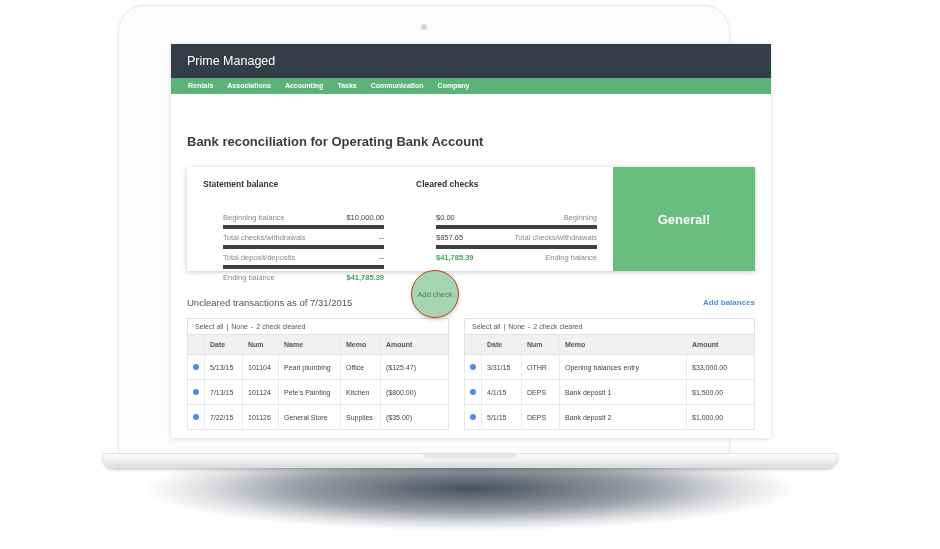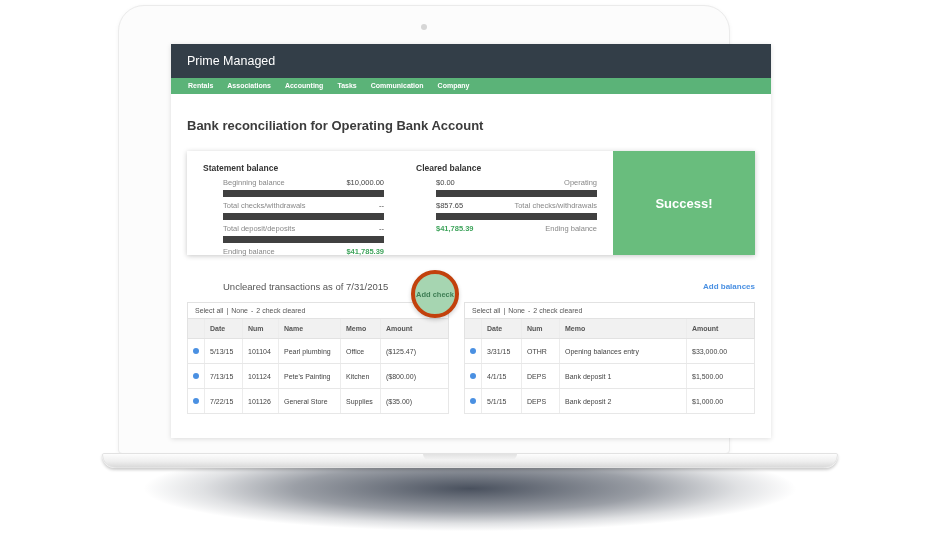--- a/index.html
+++ b/index.html
@@ -35,42 +35,42 @@
   .app { position:absolute; left:52px; top:38px; width:600px; height:394px;
     background:#fff; box-shadow:0 1px 5px rgba(0,0,0,0.13); overflow:hidden;
     font-size:8px; color:#444; }
   .app-header { height:34px; background:#333e48; color:#fff; display:flex;
     align-items:center; padding:0 16px; font-size:12.5px; }
   .app-nav { height:16px; background:#5bb378; display:flex; align-items:center; padding:0 10px; }
   .nav-item { color:#fff; font-weight:bold; font-size:7px; line-height:16px;
     padding:0 7px; cursor:pointer; white-space:nowrap; }
 
   .content { padding:0 16px; position:relative; }
-  .page-title { margin-top:24px; font-size:13px; font-weight:bold; color:#3c3c3c; }
+  .page-title { margin-top:40px; font-size:13px; font-weight:bold; color:#3c3c3c; }
 
   .balance-panel { margin-top:18px; display:flex; height:104px; background:#fff;
     box-shadow:0 1px 5px rgba(0,0,0,0.22); }
   .balance-col { flex:1; padding:12px 16px 8px; }
-  .balance-col h2 { font-size:8.5px; font-weight:bold; color:#333; margin-bottom:1px; }
+  .balance-col h2 { font-size:8.5px; font-weight:bold; color:#333; margin-bottom:20px; }
   .balance-row { display:flex; justify-content:space-between; padding:3.5px 0;
     font-size:7.5px; color:#888;margin-left:20px; }
-  .balance-row + .balance-row { border-top:7px solid #404040;align-items:center; }
+  .balance-row + .balance-row { border-top:4px solid #404040;align-items:center; }
   .balance-row .val { color:#444; text-align:right; }
   .balance-row .val-left { color:#444; }
   .balance-row.ending .val, .balance-row.ending .val-left { color:#3fa45c; font-weight:bold; }
   .success-box { width:142px; background:#69bd7d; color:#fff; display:flex;
     align-items:center; justify-content:center; font-size:13px; font-weight:bold; }
 
   .uncleared-row { margin-top:26px; display:flex; justify-content:space-between; align-items:center; }
-  .uncleared-heading { font-size:9.5px; color:#555;margin-left:36px; }
+  .uncleared-heading { font-size:9.5px; color:#555; }
   .add-deposit { font-size:8px; font-weight:bold; color:#4a90e2; cursor:pointer; }
 
   .add-check-btn { position:absolute; left:240px; top:226px; width:48px; height:48px;
-    border-radius:50%; background:#a6d5b1; border:4px solid #c2410c; color:#3f7e55;
-    font-weight:bold; font-size:7.5px; display:flex; align-items:center; justify-content:center;
+    border-radius:50%; background:#a6d5b1; border:1px solid #c2410c; color:#3f7e55;
+    font-weight:normal; font-size:7.5px; display:flex; align-items:center; justify-content:center;
     box-shadow:0 2px 4px rgba(0,0,0,0.18); cursor:pointer; z-index:5; }
 
   .tables { display:flex; margin-top:10px; gap:15px; }
   .tbl-left { width:262px; flex:none; }
   .tbl-right { flex:1; }
   .tbl-toolbar { border:1px solid #e2e2e2; background:#fff; padding:4px 7px;
     font-size:7px; color:#555; }
   .tbl-toolbar span { margin-right:3px; }
   .tbl-toolbar .link { cursor:pointer; }
   .tbl-head, .tbl-row { display:grid; align-items:stretch; }
@@ -130,36 +130,36 @@
               <span class="lbl">Total deposit/deposits</span>
               <span class="val">--</span>
             </div>
             <div class="balance-row ending">
               <span class="lbl">Ending balance</span>
               <span class="val">$41,785.39</span>
             </div>
           </div>
 
           <div class="balance-col">
-            <h2>Cleared balance</h2>
+            <h2>Cleared checks</h2>
             <div class="balance-row">
               <span class="val-left">$0.00</span>
-              <span class="lbl">Operating</span>
+              <span class="lbl">Beginning</span>
             </div>
             <div class="balance-row">
               <span class="val-left">$857.65</span>
               <span class="lbl">Total checks/withdrawals</span>
             </div>
             <div class="balance-row ending">
               <span class="val-left">$41,785.39</span>
               <span class="lbl">Ending balance</span>
             </div>
           </div>
 
-          <div class="success-box">Success!</div>
+          <div class="success-box">General!</div>
         </div>
 
         <div class="uncleared-row">
           <span class="uncleared-heading">Uncleared transactions as of 7/31/2015</span>
           <span class="add-deposit">Add balances</span>
         </div>
 
         <div class="tables">
 
           <div class="tbl tbl-left">

